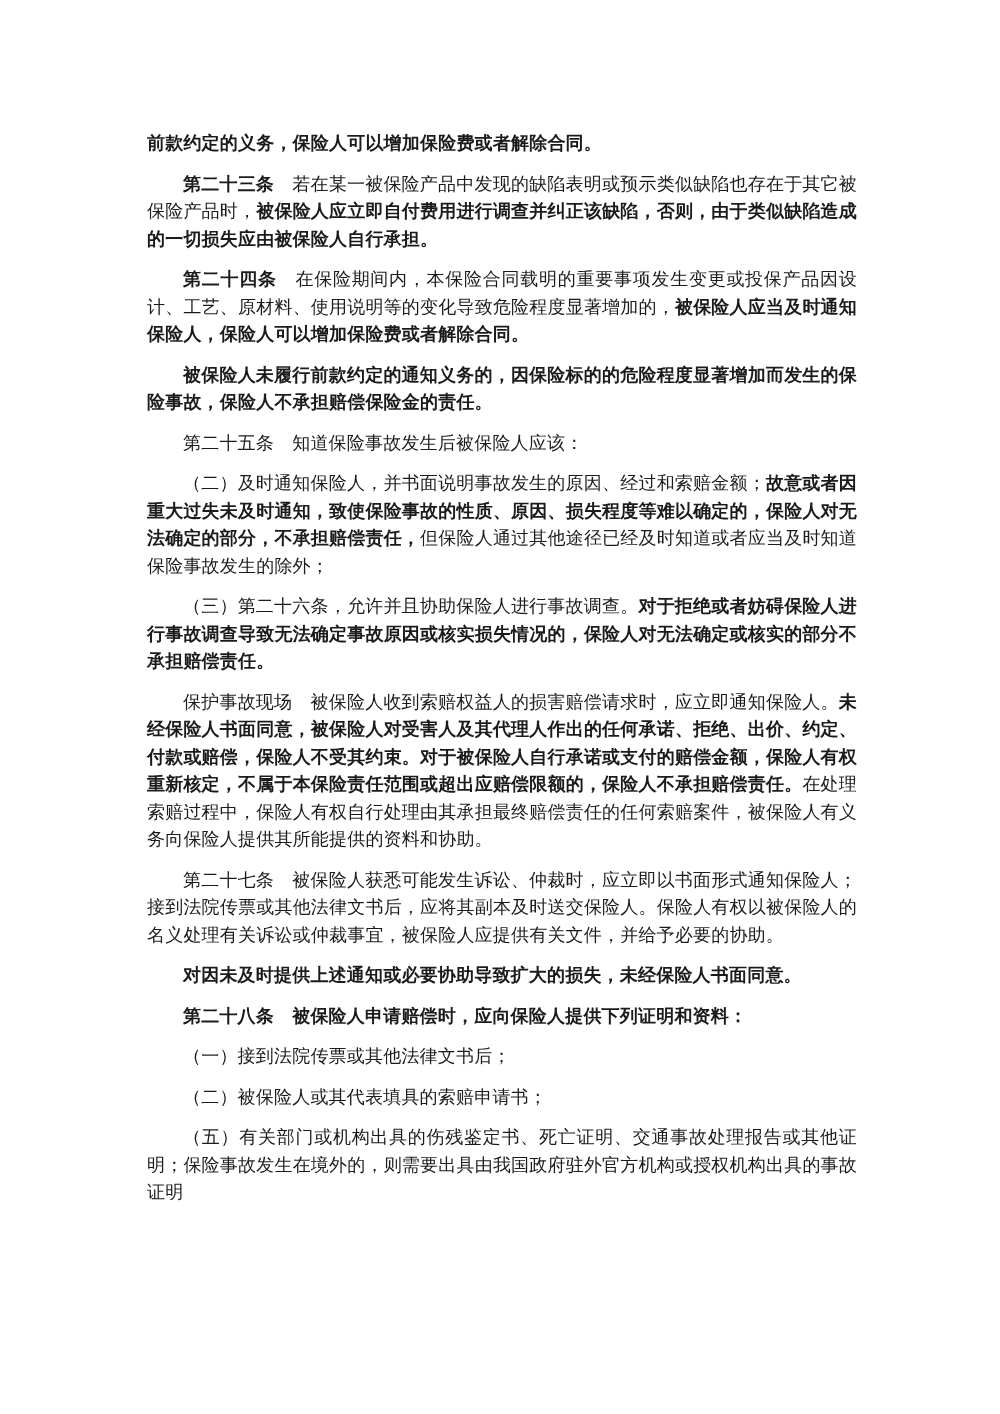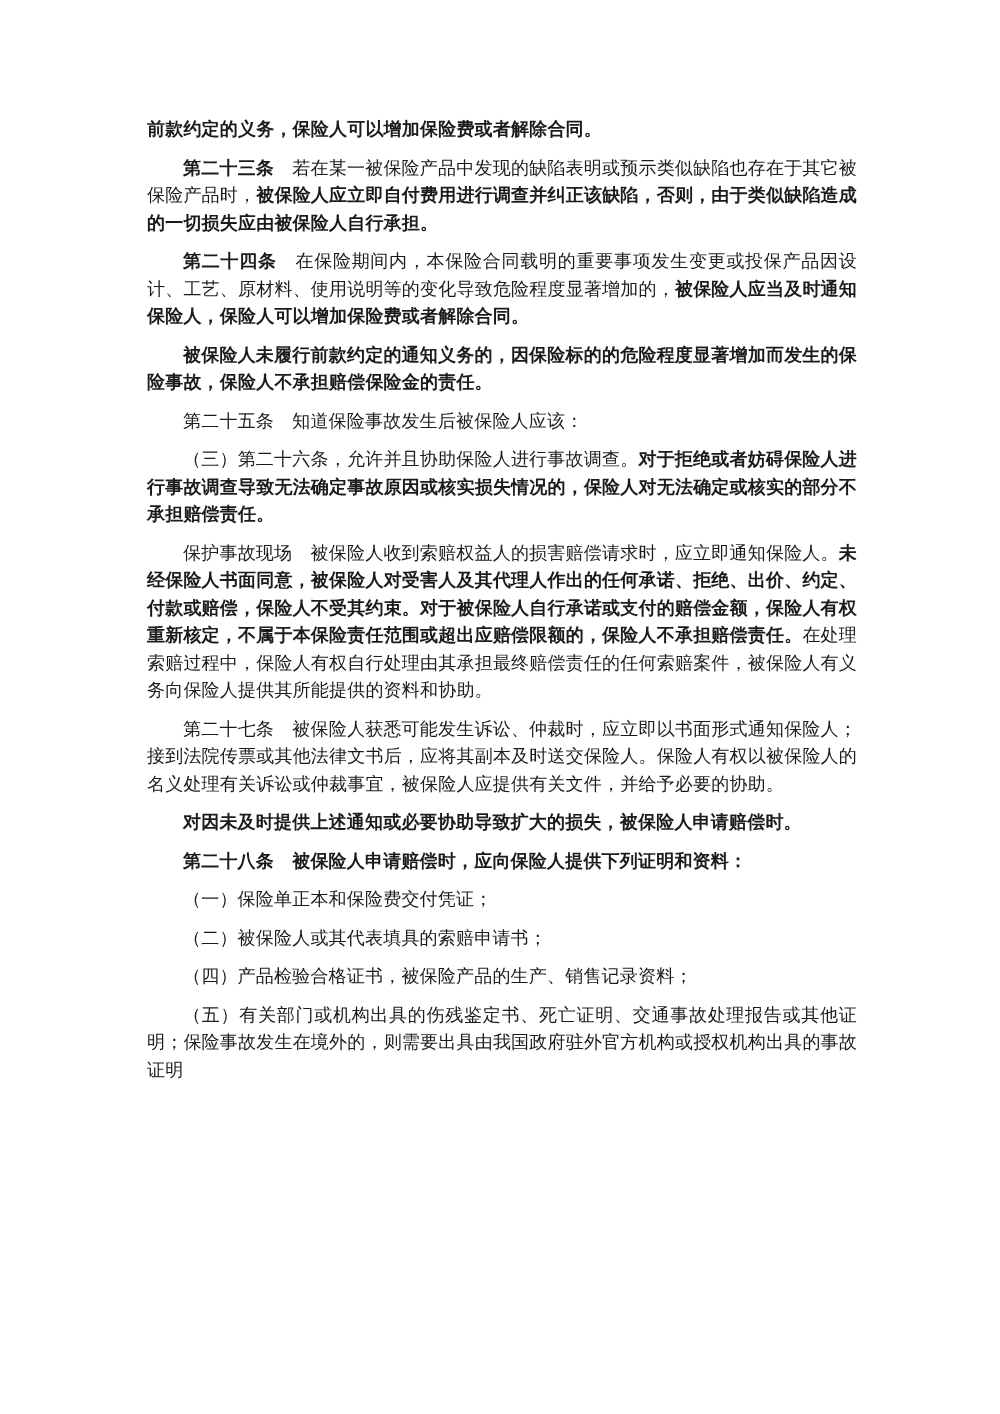--- a/index.html
+++ b/index.html
@@ -7,22 +7,22 @@
     position: relative;
     width: 1000px;
     height: 1414px;
     margin: 0 auto;
     background: #ffffff;
     box-sizing: border-box;
     padding: 117px 143px 0 147px;
     overflow: hidden;
   }
   .para {
-    margin: 0 0 11px 0;
-    font-family: Liberation Mono, monospace;
+    margin: 13px 0 11px 0;
+    font-family: Liberation Sans, sans-serif;
     font-size: 18px;
     line-height: 27.5px;
     letter-spacing: 0.2px;
     color: #1b1b1b;
     text-align: justify;
   }
   .para.indent { text-indent: 2em; }
   .para:last-child { margin-bottom: 0; }
   .seg-bold { font-weight: 700; }
   .seg-regular { font-weight: 400; }
@@ -30,23 +30,23 @@
 </head>
 <body>
 
 <div class="page" style="background: rgb(255, 255, 255);">
   <div id="content" style="color: rgb(27, 27, 27);">
       <p class="para"><span class="seg-bold">前款约定的义务，保险人可以增加保险费或者解除合同。</span></p>
       <p class="para indent"><span class="seg-bold">第二十三条</span><span class="seg-regular">　若在某一被保险产品中发现的缺陷表明或预示类似缺陷也存在于其它被保险产品时，</span><span class="seg-bold">被保险人应立即自付费用进行调查并纠正该缺陷，否则，由于类似缺陷造成的一切损失应由被保险人自行承担。</span></p>
       <p class="para indent"><span class="seg-bold">第二十四条</span><span class="seg-regular">　在保险期间内，本保险合同载明的重要事项发生变更或投保产品因设计、工艺、原材料、使用说明等的变化导致危险程度显著增加的，</span><span class="seg-bold">被保险人应当及时通知保险人，保险人可以增加保险费或者解除合同。</span></p>
       <p class="para indent"><span class="seg-bold">被保险人未履行前款约定的通知义务的，因保险标的的危险程度显著增加而发生的保险事故，保险人不承担赔偿保险金的责任。</span></p>
       <p class="para indent"><span class="seg-regular">第二十五条　知道保险事故发生后被保险人应该：</span></p>
+      <p class="para indent"><span class="seg-regular">（二）及时通知保险人，并书面说明事故发生的原因、经过和索赔金额；</span><span class="seg-bold">故意或者因重大过失未及时通知，致使保险事故的性质、原因、损失程度等难以确定的，保险人对无法确定的部分，不承担赔偿责任，</span><span class="seg-regular">但保险人通过其他途径已经及时知道或者应当及时知道保险事故发生的除外；</span></p>
       <p class="para indent"><span class="seg-regular">（三）第二十六条，允许并且协助保险人进行事故调查。</span><span class="seg-bold">对于拒绝或者妨碍保险人进行事故调查导致无法确定事故原因或核实损失情况的，保险人对无法确定或核实的部分不承担赔偿责任。</span></p>
       <p class="para indent"><span class="seg-regular">保护事故现场　被保险人收到索赔权益人的损害赔偿请求时，应立即通知保险人。</span><span class="seg-bold">未经保险人书面同意，被保险人对受害人及其代理人作出的任何承诺、拒绝、出价、约定、付款或赔偿，保险人不受其约束。对于被保险人自行承诺或支付的赔偿金额，保险人有权重新核定，不属于本保险责任范围或超出应赔偿限额的，保险人不承担赔偿责任。</span><span class="seg-regular">在处理索赔过程中，保险人有权自行处理由其承担最终赔偿责任的任何索赔案件，被保险人有义务向保险人提供其所能提供的资料和协助。</span></p>
       <p class="para indent"><span class="seg-regular">第二十七条　被保险人获悉可能发生诉讼、仲裁时，应立即以书面形式通知保险人；接到法院传票或其他法律文书后，应将其副本及时送交保险人。保险人有权以被保险人的名义处理有关诉讼或仲裁事宜，被保险人应提供有关文件，并给予必要的协助。</span></p>
-      <p class="para indent"><span class="seg-bold">对因未及时提供上述通知或必要协助导致扩大的损失，被保险人申请赔偿时。</span></p>
+      <p class="para indent"><span class="seg-bold">对因未及时提供上述通知或必要协助导致扩大的损失，未经保险人书面同意。</span></p>
       <p class="para indent"><span class="seg-bold">第二十八条　被保险人申请赔偿时，应向保险人提供下列证明和资料：</span></p>
-      <p class="para indent"><span class="seg-regular">（一）保险单正本和保险费交付凭证；</span></p>
+      <p class="para indent"><span class="seg-regular">（一）接到法院传票或其他法律文书后；</span></p>
       <p class="para indent"><span class="seg-regular">（二）被保险人或其代表填具的索赔申请书；</span></p>
-      <p class="para indent"><span class="seg-regular">（四）产品检验合格证书，被保险产品的生产、销售记录资料；</span></p>
       <p class="para indent"><span class="seg-regular">（五）有关部门或机构出具的伤残鉴定书、死亡证明、交通事故处理报告或其他证明；保险事故发生在境外的，则需要出具由我国政府驻外官方机构或授权机构出具的事故证明</span></p>
     </div>
 </div>
 
 </body></html>

